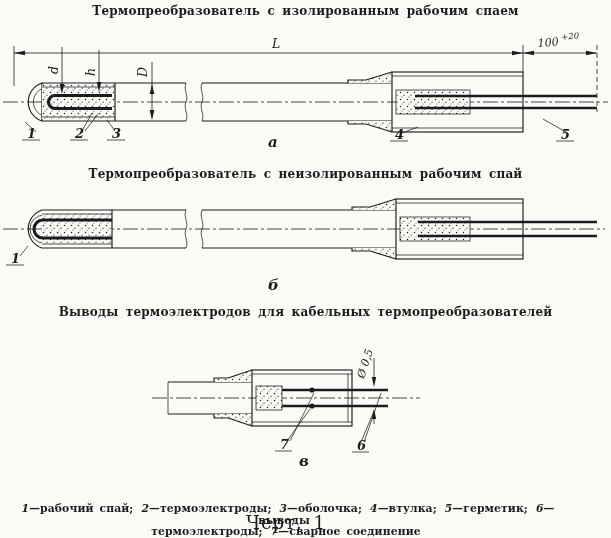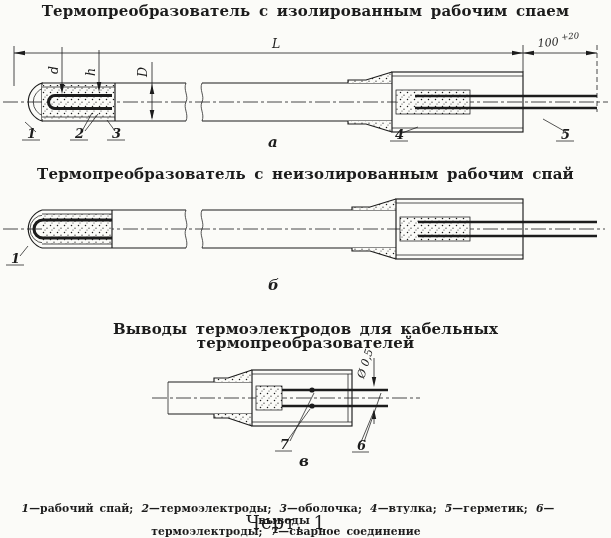--- a/index.html
+++ b/index.html
@@ -6,21 +6,21 @@
   body{
     width:611px;height:538px;position:relative;
     background:#fbfbf8;
     font-family:"DejaVu Serif", serif;
     color:#1c1c1c;
     overflow:hidden;
   }
   .abs{position:absolute;}
   .title{
     width:611px;text-align:center;
-    font-weight:700;font-size:15px;line-height:14px;
+    font-weight:700;font-size:12px;line-height:14px;
     letter-spacing:.2px;word-spacing:3px;
   }
   .legend{
     width:556px;left:8px;text-align:center;
     font-weight:700;font-size:10.8px;line-height:11.5px;
     letter-spacing:.1px;word-spacing:2px;
   }
   .legend .num{font-style:italic;}
   .legend .li{margin:0 4px;}
   .chert{
@@ -278,21 +278,21 @@
       <line x1="364" y1="442" x2="381" y2="393" class="thin"></line>
       <line x1="352" y1="452" x2="369" y2="452" class="thin"></line>
       <text class="callout" x="357" y="450">6</text>
     </g>
     <text class="viewlbl" x="299" y="466">в</text>
   </g>
 </svg>
 
 <div class="abs title" style="top:4px;left:0;">Термопреобразователь с изолированным рабочим спаем</div>
 <div class="abs title" style="top:167px;left:0;">Термопреобразователь с неизолированным рабочим спай</div>
-<div class="abs title" style="top:322px;left:0;">
+<div class="abs title" style="top:305px;left:0;">
   <div>Выводы термоэлектродов для кабельных термопреобразователей</div>
 </div>
 
 <div class="abs legend" style="top:503px;">
   <div>
     <span class="li"><span class="num">1</span><span>—рабочий спай;</span></span><span class="li"><span class="num">2</span><span>—термоэлектроды;</span></span><span class="li"><span class="num">3</span><span>—оболочка;</span></span><span class="li"><span class="num">4</span><span>—втулка;</span></span><span class="li"><span class="num">5</span><span>—герметик;</span></span><span class="li"><span class="num">6</span><span>—выводы</span></span>
   </div>
   <div>
     <span class="li"><span>термоэлектроды;</span></span><span class="li"><span class="num">7</span><span>—сварное соединение</span></span>
   </div>

